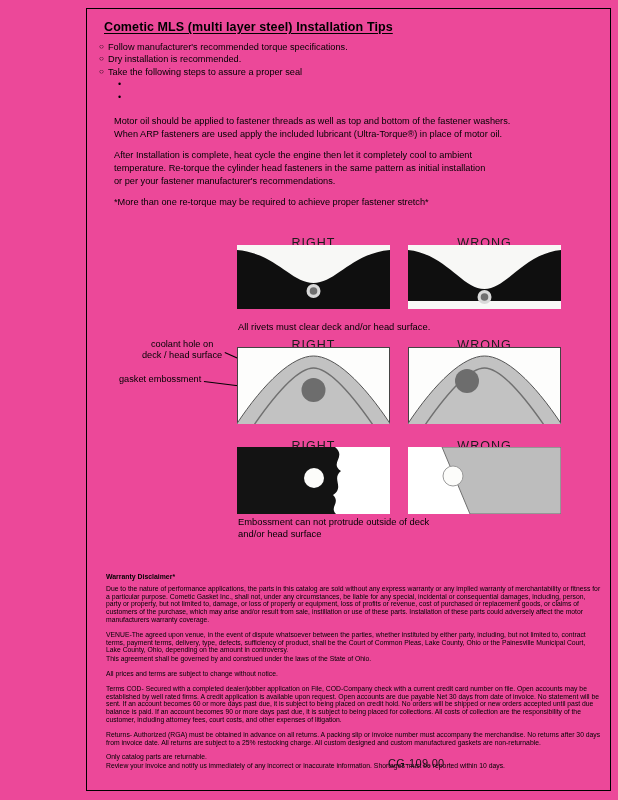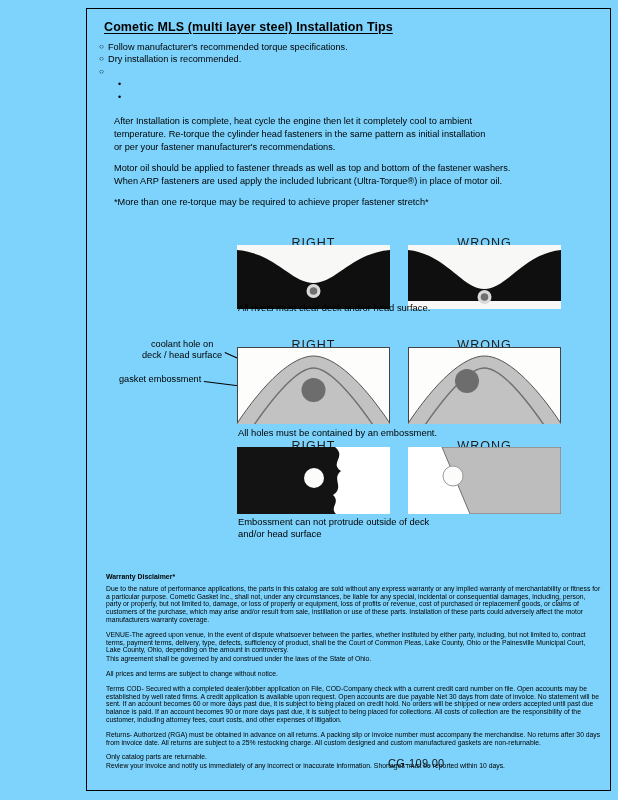--- a/index.html
+++ b/index.html
@@ -1,18 +1,18 @@
 <!DOCTYPE html>
 <html><head>
 <meta charset="utf-8">
 <style>
   * { margin:0; padding:0; box-sizing:border-box; }
   html,body { background:#e8e8e8; }
   body { font-family:"Liberation Sans", sans-serif; color:#000; }
-  .page { position:relative; width:618px; height:800px; background:#7dd3fc; margin:0 auto; overflow:hidden; }
+  .page { position:relative; width:618px; height:800px; background:#ec4899; margin:0 auto; overflow:hidden; }
   .frame { position:absolute; left:86px; top:8px; width:525px; height:783px; border:1px solid #000; }
 
   .title { position:absolute; left:104px; top:20px; font-size:12.5px; font-weight:bold;
            text-decoration:underline; text-underline-offset:2px; letter-spacing:0.1px; }
 
   .bullets { position:absolute; left:99px; top:41px; list-style:none; font-size:9.2px; line-height:12.4px; width:470px; }
   .bullets li { display:flex; }
   .bullets .b { width:9px; flex:none; font-size:8px; }
   .bullets li.sub { margin-left:19px; }
   .bullets li.sub .b { font-size:9px; }
@@ -22,21 +22,21 @@
   .diesel p { white-space:pre-line; margin-bottom:8px; }
   .diesel .note { margin-top:1px; margin-bottom:0; }
 
   .hdr { position:absolute; width:153px; text-align:center; font-size:12.5px; letter-spacing:1px; color:#1c1c1c;margin-top:9px; }
   .img { position:absolute; width:153px; }
   .img svg { display:block; }
   .cap { position:absolute; left:238px; font-size:9.4px; white-space:pre-line; line-height:11.5px; }
   .c-l { left:237px; } .c-r { left:408px; }
   .r1h { top:227px; } .r2h { top:329px; } .r3h { top:430px; }
   .r1i { top:245px; } .r2i { top:347px; } .r3i { top:447px; }
-  .r1c { top:302px; } .r2c { top:427px; } .r3c { top:516px; }
+  .r1c { top:321px; } .r2c { top:427px; } .r3c { top:516px; }
 
   .lbl { position:absolute; font-size:9.2px; white-space:pre-line; line-height:11px; }
   #lbl-coolant { left:142px; top:339px;text-align:center; }
   #lbl-emboss  { left:119px; top:374px; }
   .conn { position:absolute; height:0; border-top:1px solid #000; transform-origin:0 0; }
   #conn1 { left:225px; top:352px; width:50px; transform:rotate(24deg); }
   #conn2 { left:204px; top:381px; width:56px; transform:rotate(7deg); }
 
   .warranty { position:absolute; left:106px; top:573px; width:496px; font-size:6.8px; line-height:7.8px; text-align:left; }
   .warranty h3 { font-size:6.9px; margin-bottom:4px; }
@@ -57,35 +57,36 @@
     <li>
       <span class="b">○</span>
       <span>Follow manufacturer's recommended torque specifications.</span>
     </li>
     <li>
       <span class="b">○</span>
       <span>Dry installation is recommended.</span>
     </li>
     <li>
       <span class="b">○</span>
+      <span>Take the following steps to assure a proper seal</span>
     </li>
     <li class="sub">
       <span class="b">•</span>
     </li>
     <li class="sub">
       <span class="b">•</span>
     </li>
   </ul>
 
   <div class="diesel">
+    <p>Motor oil should be applied to fastener threads as well as top and bottom of the fastener washers.
+When ARP fasteners are used apply the included lubricant (Ultra-Torque®) in place of motor oil.</p>
     <p>After Installation is complete, heat cycle the engine then let it completely cool to ambient
 temperature. Re-torque the cylinder head fasteners in the same pattern as initial installation
 or per your fastener manufacturer's recommendations.</p>
-    <p>Motor oil should be applied to fastener threads as well as top and bottom of the fastener washers.
-When ARP fasteners are used apply the included lubricant (Ultra-Torque®) in place of motor oil.</p>
     <p class="note">*More than one re-torque may be required to achieve proper fastener stretch*</p>
   </div>
 
   <div class="hdr c-l r1h">RIGHT</div>
   <div class="hdr c-r r1h">WRONG</div>
 
   <div class="img c-l r1i">
     <svg width="153" height="64" viewBox="0 0 153 64">
       <rect width="153" height="64" fill="#0f0f0f"></rect>
       <path d="M0,0 H153 V5 C115,8 99,38 76.5,38 C54,38 38,8 0,5 Z" fill="#f8f8f6"></path>
@@ -122,21 +123,20 @@
     </svg>
   </div>
   <div class="img c-r r2i">
     <svg width="153" height="77" viewBox="0 0 153 77">
       <rect x="0.5" y="0.5" width="152" height="76" fill="#fdfdfc" stroke="#444" stroke-width="1"></rect>
       <path d="M-1,78 C28,34 56,9 76.5,9 C97,9 125,34 154,78 Z" fill="#c2c2c2" stroke="#555" stroke-width="1"></path>
       <path d="M17,78 C42,42 62,21 76.5,21 C91,21 111,42 136,78" fill="none" stroke="#707070" stroke-width="1.4"></path>
       <circle cx="59" cy="34" r="12" fill="#6d6d6d"></circle>
     </svg>
   </div>
-  <div class="cap r2c">All holes must be contained by an embossment.</div>
 
   <div class="hdr c-l r3h">RIGHT</div>
   <div class="hdr c-r r3h">WRONG</div>
 
   <div class="img c-l r3i">
     <svg width="153" height="67" viewBox="0 0 153 67">
       <rect width="153" height="67" fill="#ffffff"></rect>
       <path d="M0,0 H98 C110,10 92,16 104,24 C94,32 108,40 96,48 C104,56 92,60 99,67 H0 Z" fill="#131313"></path>
       <circle cx="77" cy="31" r="10" fill="#fcfcfa"></circle>
     </svg>

